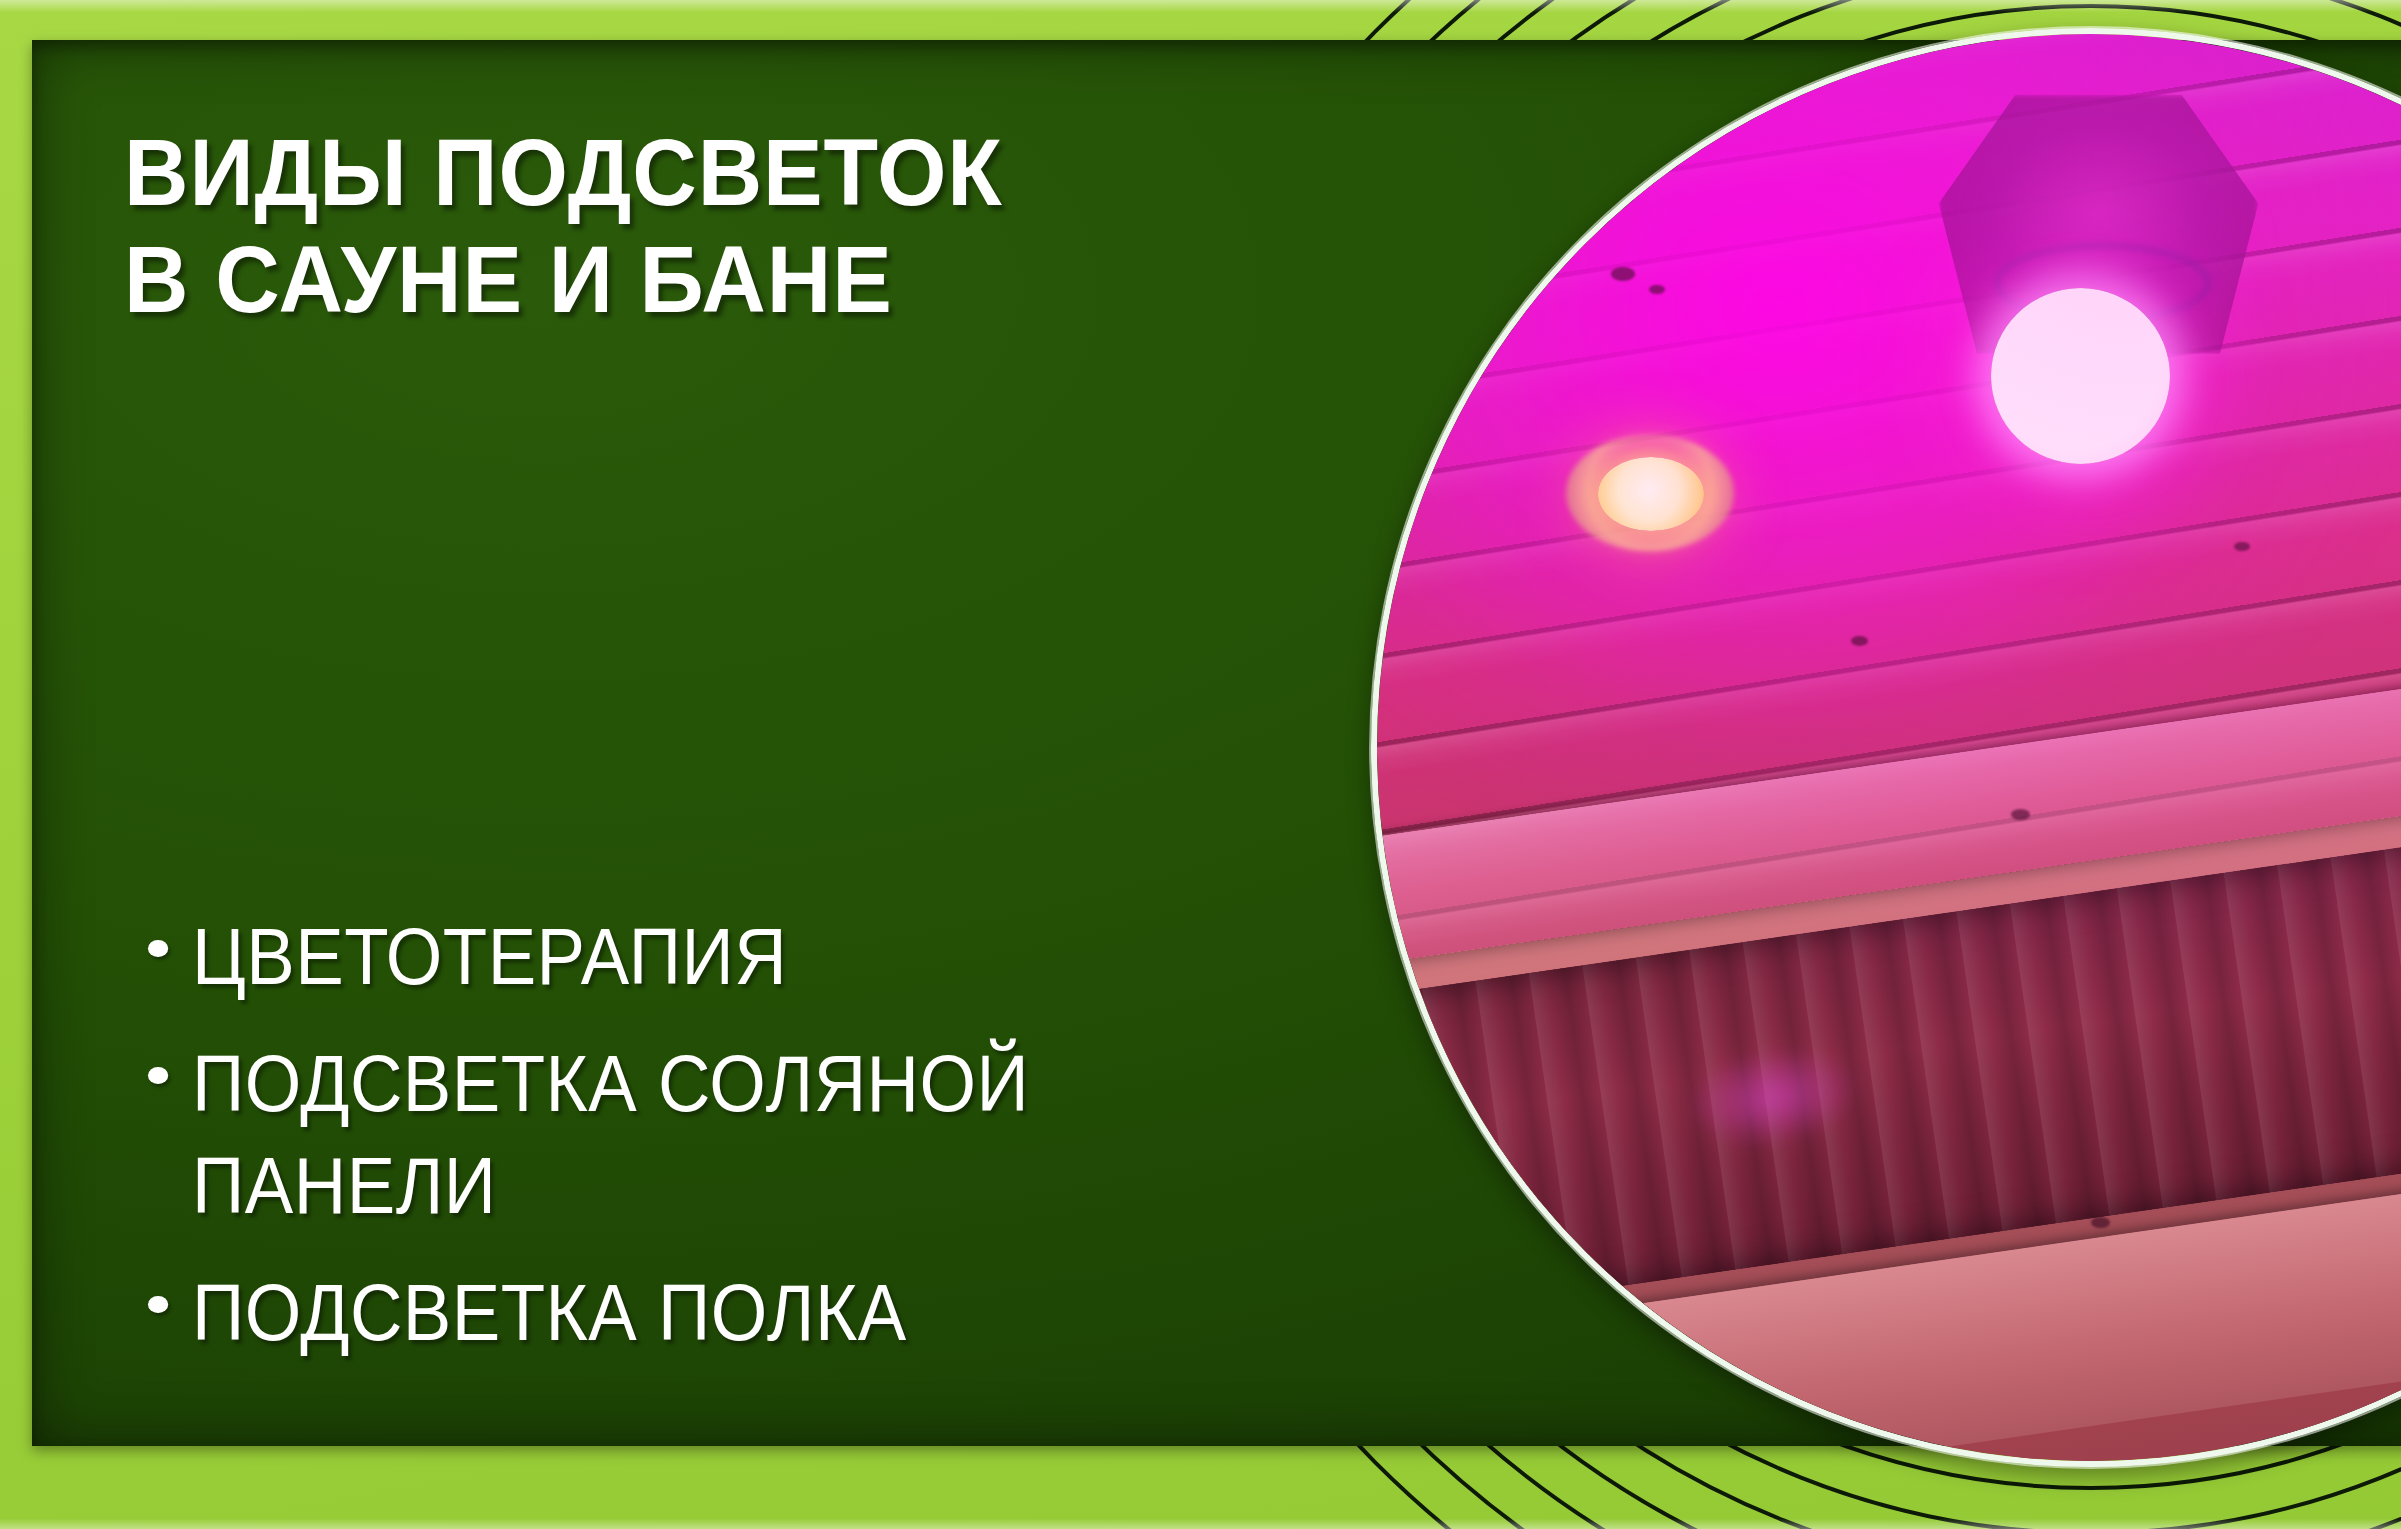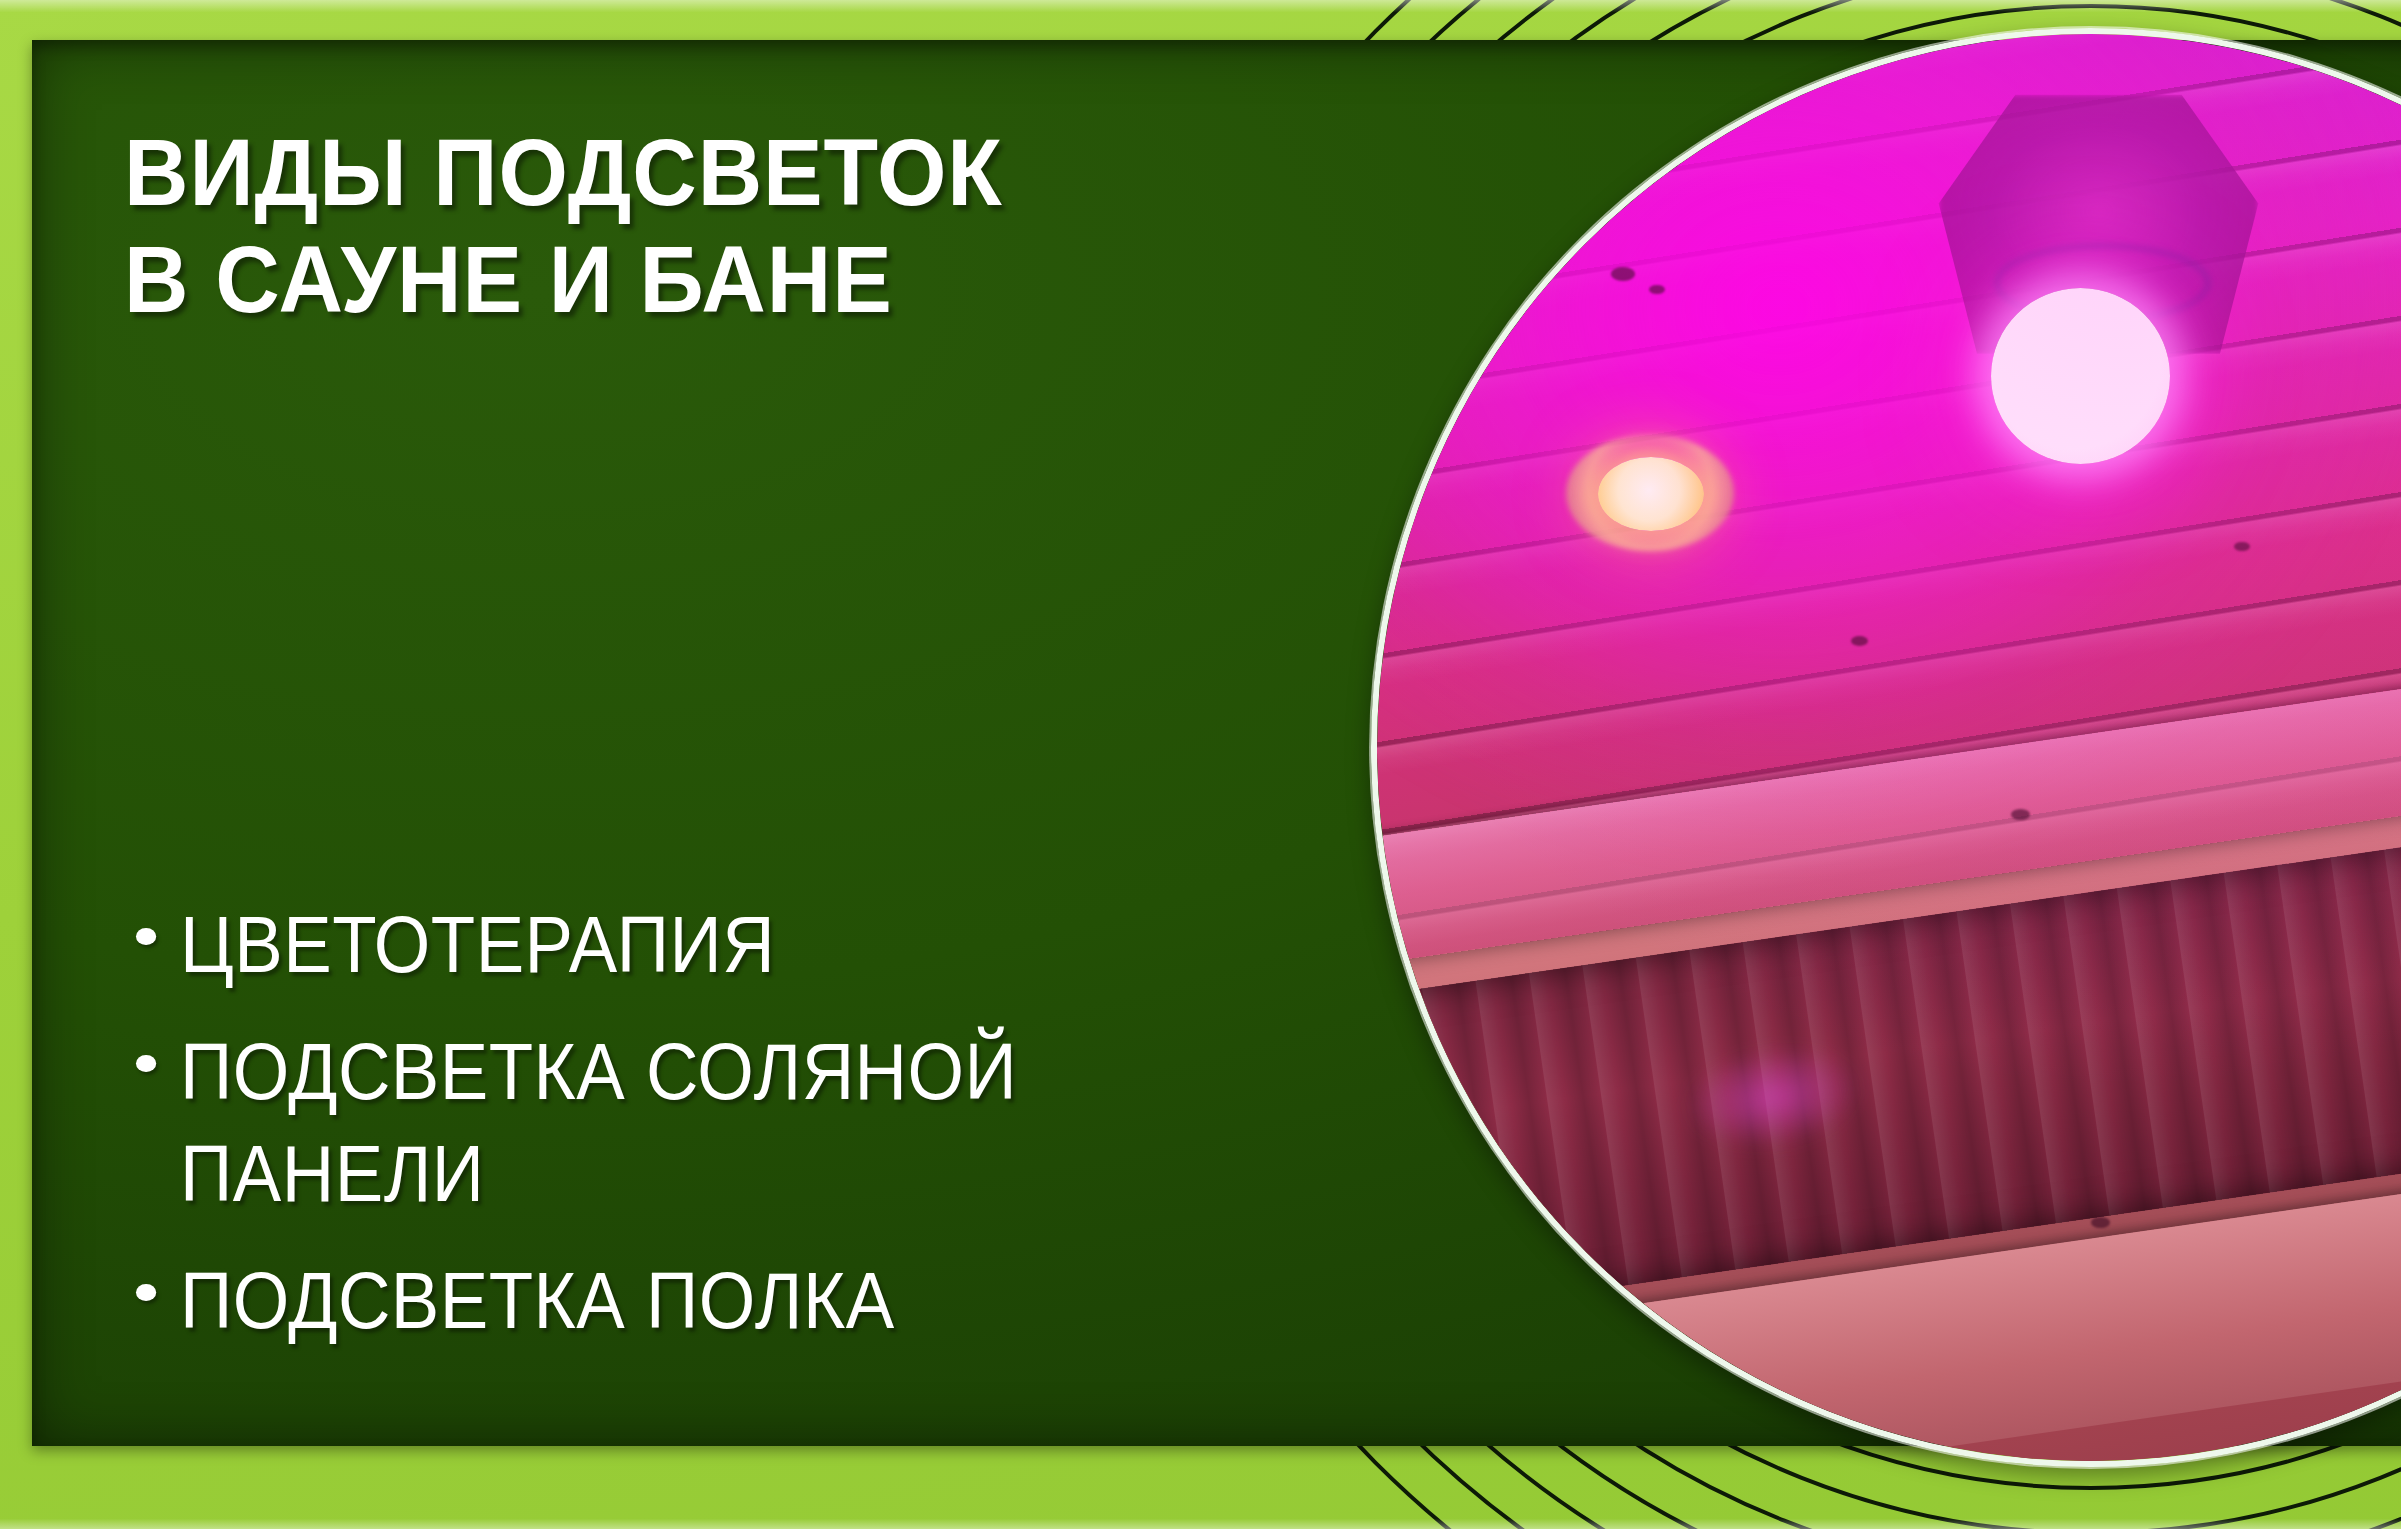--- a/index.html
+++ b/index.html
@@ -94,21 +94,21 @@
     text-shadow: 4.3px 5.3px 4.3px rgba(0,0,0,0.42);
     white-space: pre-line;
   }
 
   .bullets {
     position: absolute;
     left: 0;
     top: 894px;
     width: 1210px;
     list-style: none;
-    margin: 0;
+    margin: 12px;
     padding: 0;
   }
   .bullet-item {
     position: relative;
     display: block;
     padding-left: 61px;
     margin-bottom: 24px;
     color: #ffffff;
     font-family: "Liberation Sans Narrow", "Liberation Sans", sans-serif;
     font-weight: normal;

